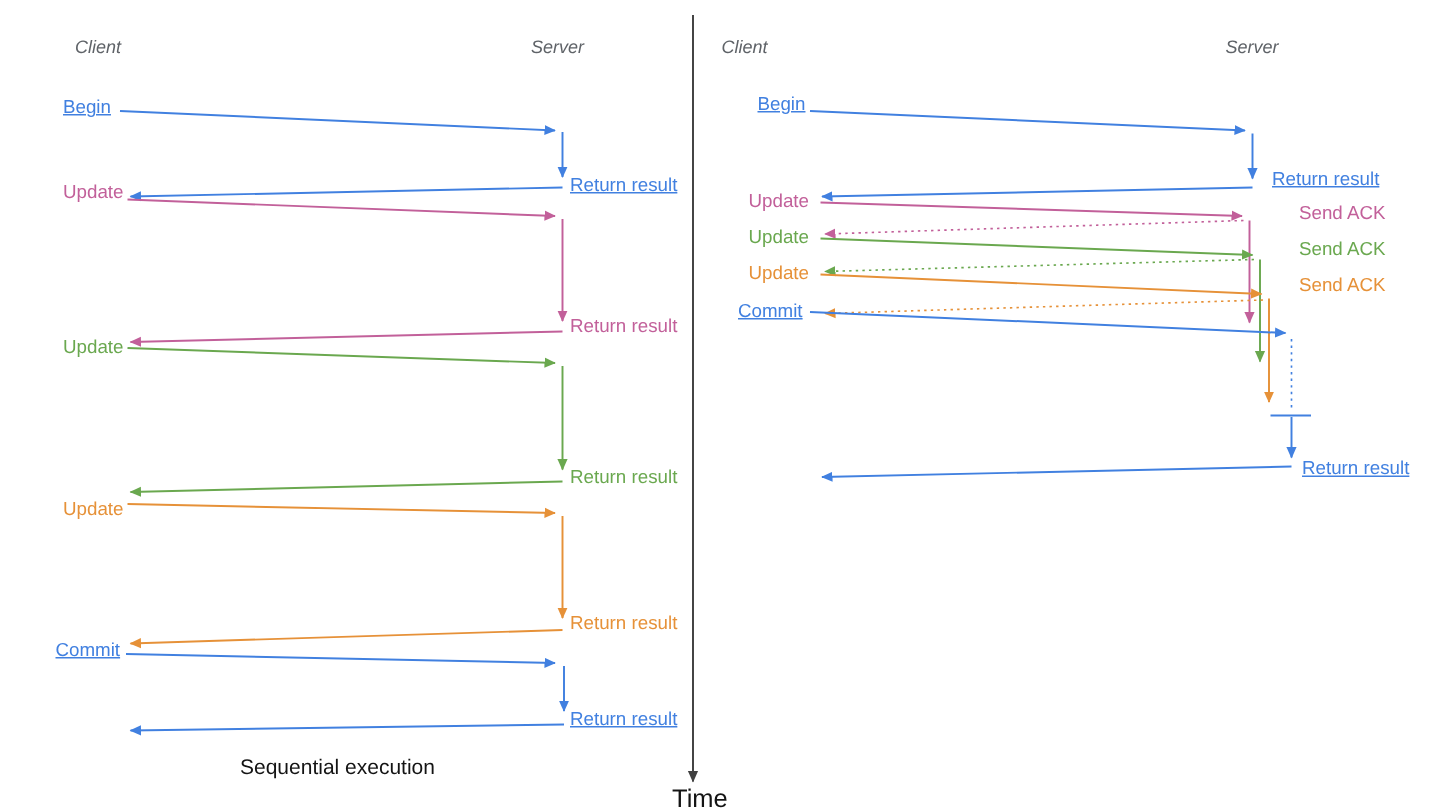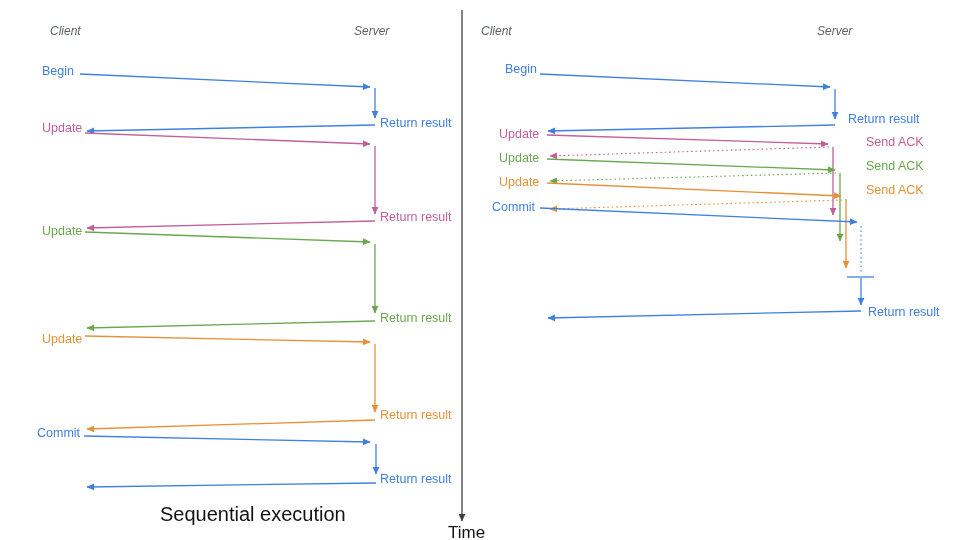--- a/index.html
+++ b/index.html
@@ -3,23 +3,23 @@
 <meta charset="utf-8">
 <style>
   html,body{margin:0;padding:0;background:#ffffff;}
   .stage{
     position:relative;width:960px;height:540px;background:#ffffff;
     font-family:"Liberation Sans",sans-serif;overflow:hidden;
   }
   .layer{position:absolute;left:0;top:0;}
   .lbl{position:absolute;font-size:12.5px;line-height:13px;white-space:nowrap;}
   .hdr{position:absolute;font-size:12px;font-style:italic;color:var(--header);white-space:nowrap;}
-  .title{position:absolute;font-size:20px;color:var(--title);white-space:nowrap;}
+  .title{position:absolute;font-size:14px;color:var(--title);white-space:nowrap;}
   .time{position:absolute;font-size:17px;color:var(--title);white-space:nowrap;}
-  .c-blue{color:var(--blue);}
+  .c-blue{color:var(--blue);text-decoration:underline;}
   .c-pink{color:var(--pink);}
   .c-green{color:var(--green);}
   .c-orange{color:var(--orange);}
   .s-blue{stroke:var(--blue);}
   .s-pink{stroke:var(--pink);}
   .s-green{stroke:var(--green);}
   .s-orange{stroke:var(--orange);}
   .s-axis{stroke:var(--axis);}
   line{stroke-width:1.3;fill:none;}
   line.dot{stroke-dasharray:1.6 2.8;stroke-width:1.1;}

